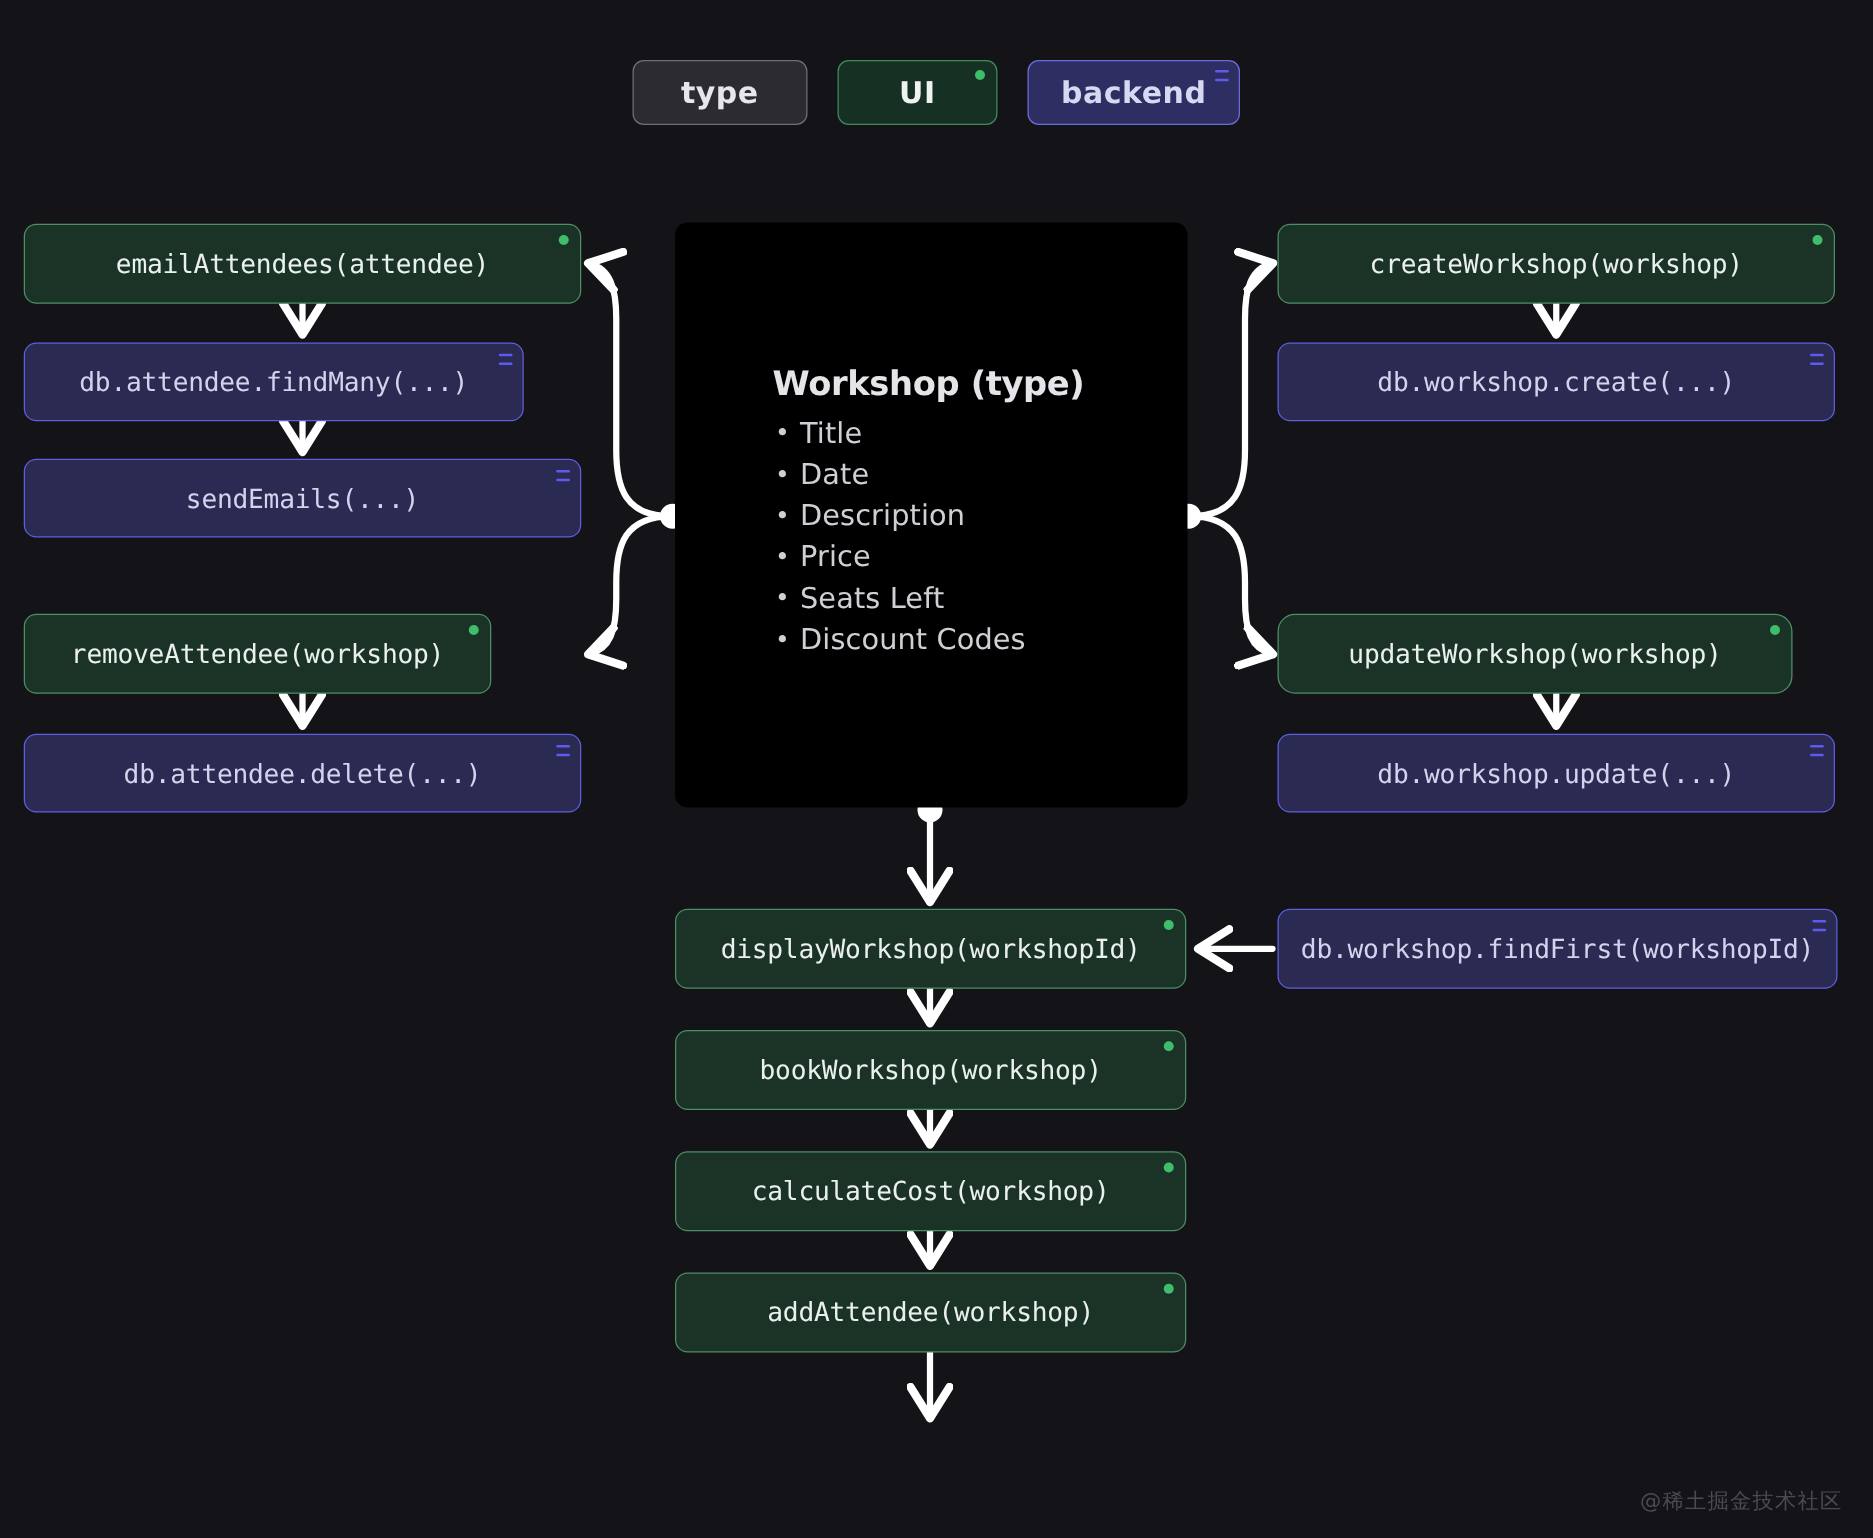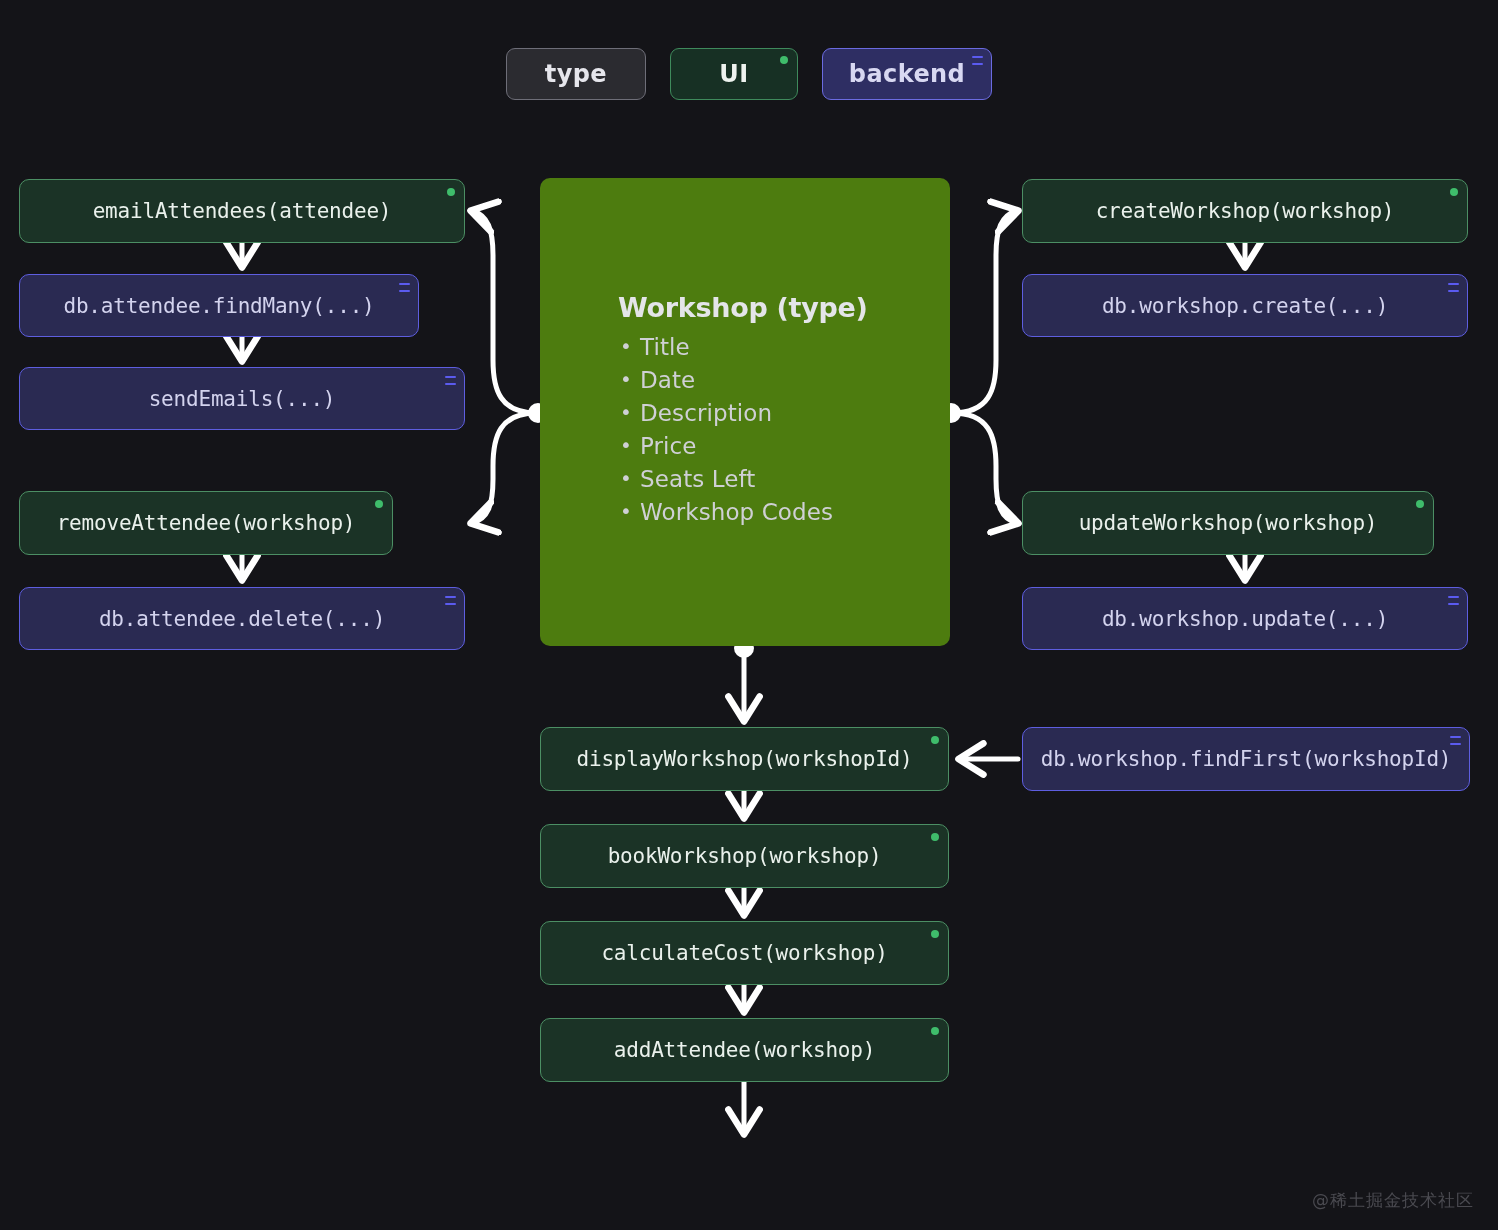--- a/index.html
+++ b/index.html
@@ -131,21 +131,21 @@
     color: #d3d3ee;
   }
 
   
   #type-card {
     position: absolute;
     left: 540px;
     top: 178px;
     width: 410px;
     height: 468px;
-    background: #4d7c0f;
+    background: #000000;
     border-radius: 10px;
     z-index: 3;
     box-sizing: border-box;
     padding: 0;
   }
   #type-card-inner {
     position: absolute;
     left: 78px;
     top: 114px;
     right: 20px;
@@ -256,21 +256,21 @@
 
   <div id="type-card">
     <div id="type-card-inner">
       <div id="type-card-title">Workshop (type)</div>
       <ul id="type-card-list">
         <li>Title</li>
         <li>Date</li>
         <li>Description</li>
         <li>Price</li>
         <li>Seats Left</li>
-        <li>Workshop Codes</li>
+        <li>Discount Codes</li>
       </ul>
     </div>
   </div>
 
   <div class="node green" style="left:19px; top:179px; width:446px; height:64px;">
     <span class="badge-dot"></span>
     <span>emailAttendees(attendee)</span>
   </div>
 
   <div class="node blue" style="left:19px; top:274px; width:400px; height:63px;">
@@ -308,21 +308,21 @@
   </div>
 
   <div class="node blue" style="left:1022px; top:274px; width:446px; height:63px;">
     <span class="badge-stack">
         <i></i>
         <i></i>
       </span>
     <span>db.workshop.create(...)</span>
   </div>
 
-  <div class="node green" style="left:1022px; top:491px; width:412px; height:64px;">
+  <div class="node green" style="left:1022px; top:491px; width:412px; height:64px;border-radius:14px;">
     <span class="badge-dot"></span>
     <span>updateWorkshop(workshop)</span>
   </div>
 
   <div class="node blue" style="left:1022px; top:587px; width:446px; height:63px;">
     <span class="badge-stack">
         <i></i>
         <i></i>
       </span>
     <span>db.workshop.update(...)</span>

